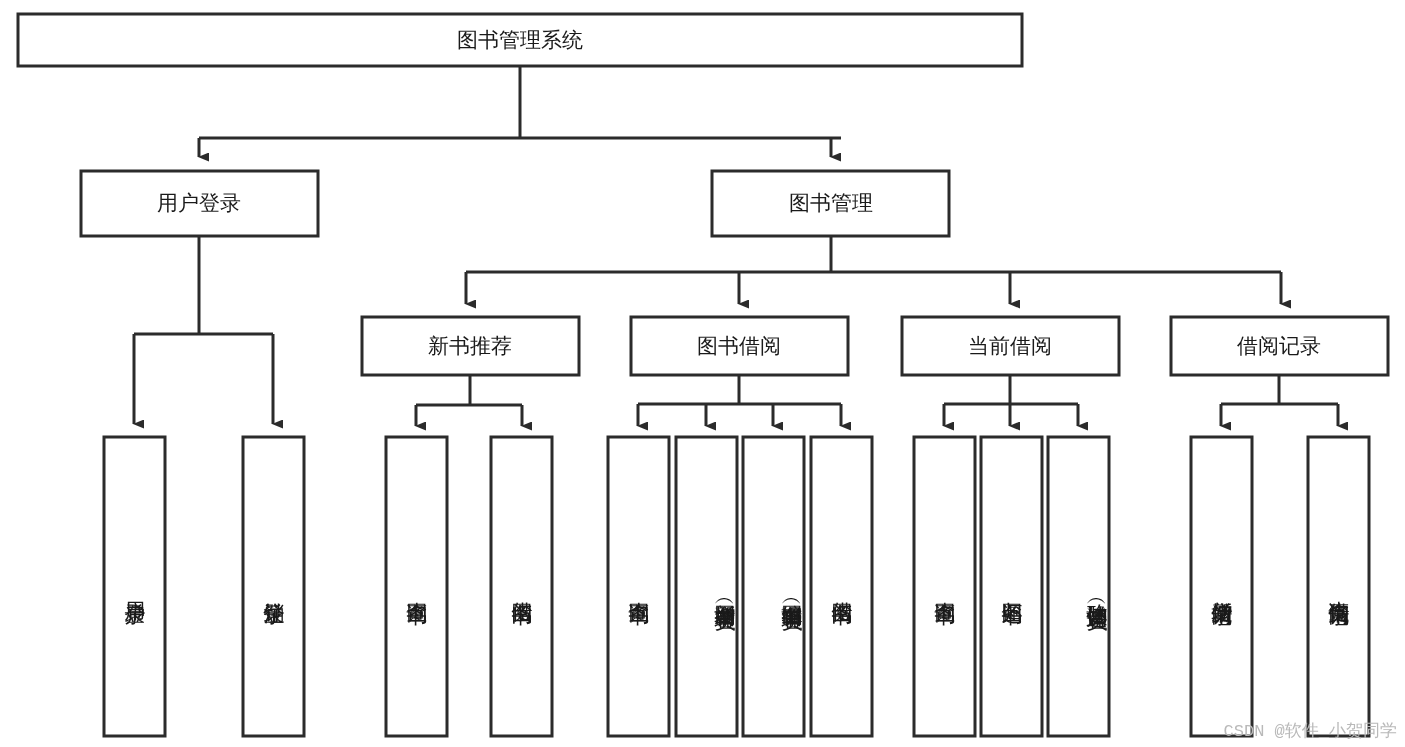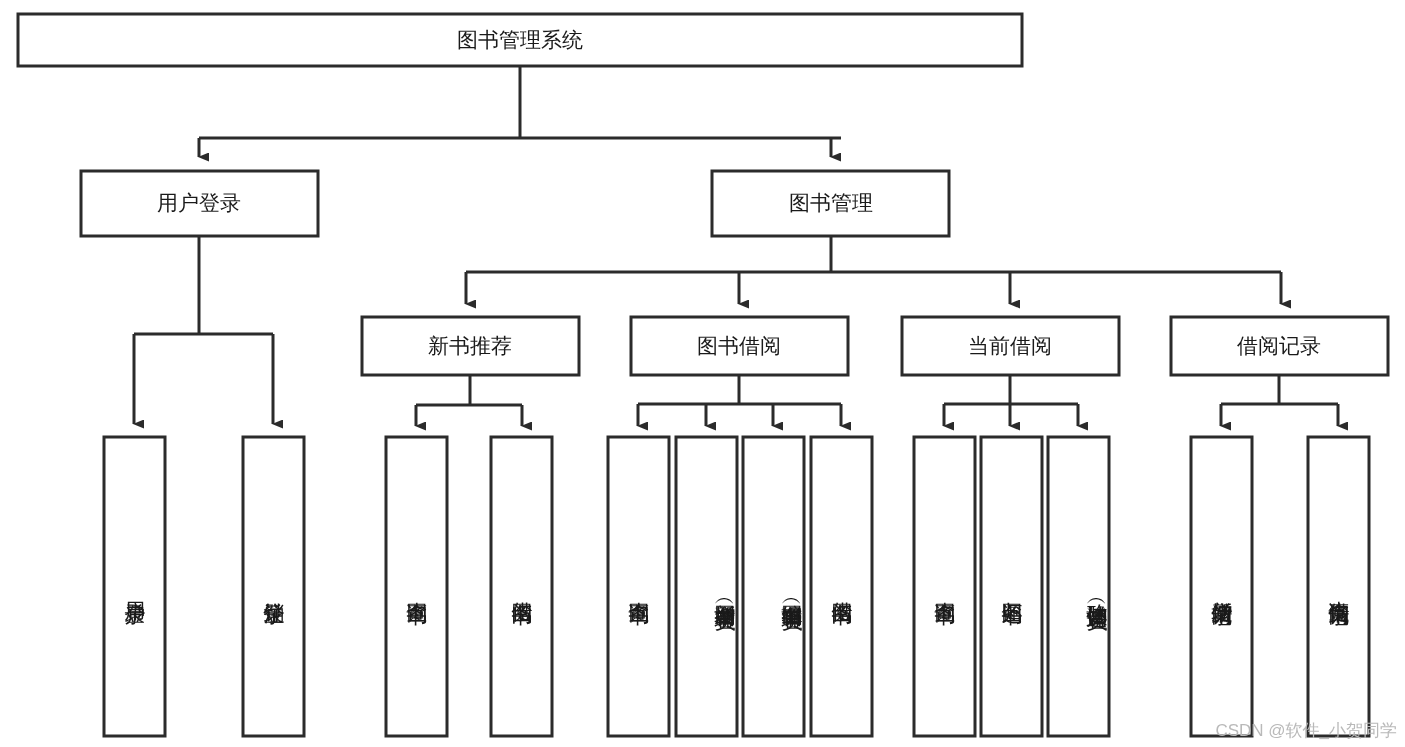--- a/index.html
+++ b/index.html
@@ -62,21 +62,21 @@
     line-height: 1.18;
     color: #1a1a1a;
     letter-spacing: 1px;
     white-space: nowrap;
     pointer-events: none;
   }
   .watermark {
     position: absolute;
     right: 8px;
     bottom: 5px;
-    font-family: Liberation Sans, sans-serif;
+    font-family: Liberation Mono, monospace;
     font-size: 17px;
     color: #b9b9b9;
     white-space: nowrap;
   }
 </style>
 </head>
 <body>
 
 <div id="diagram-root">
 

